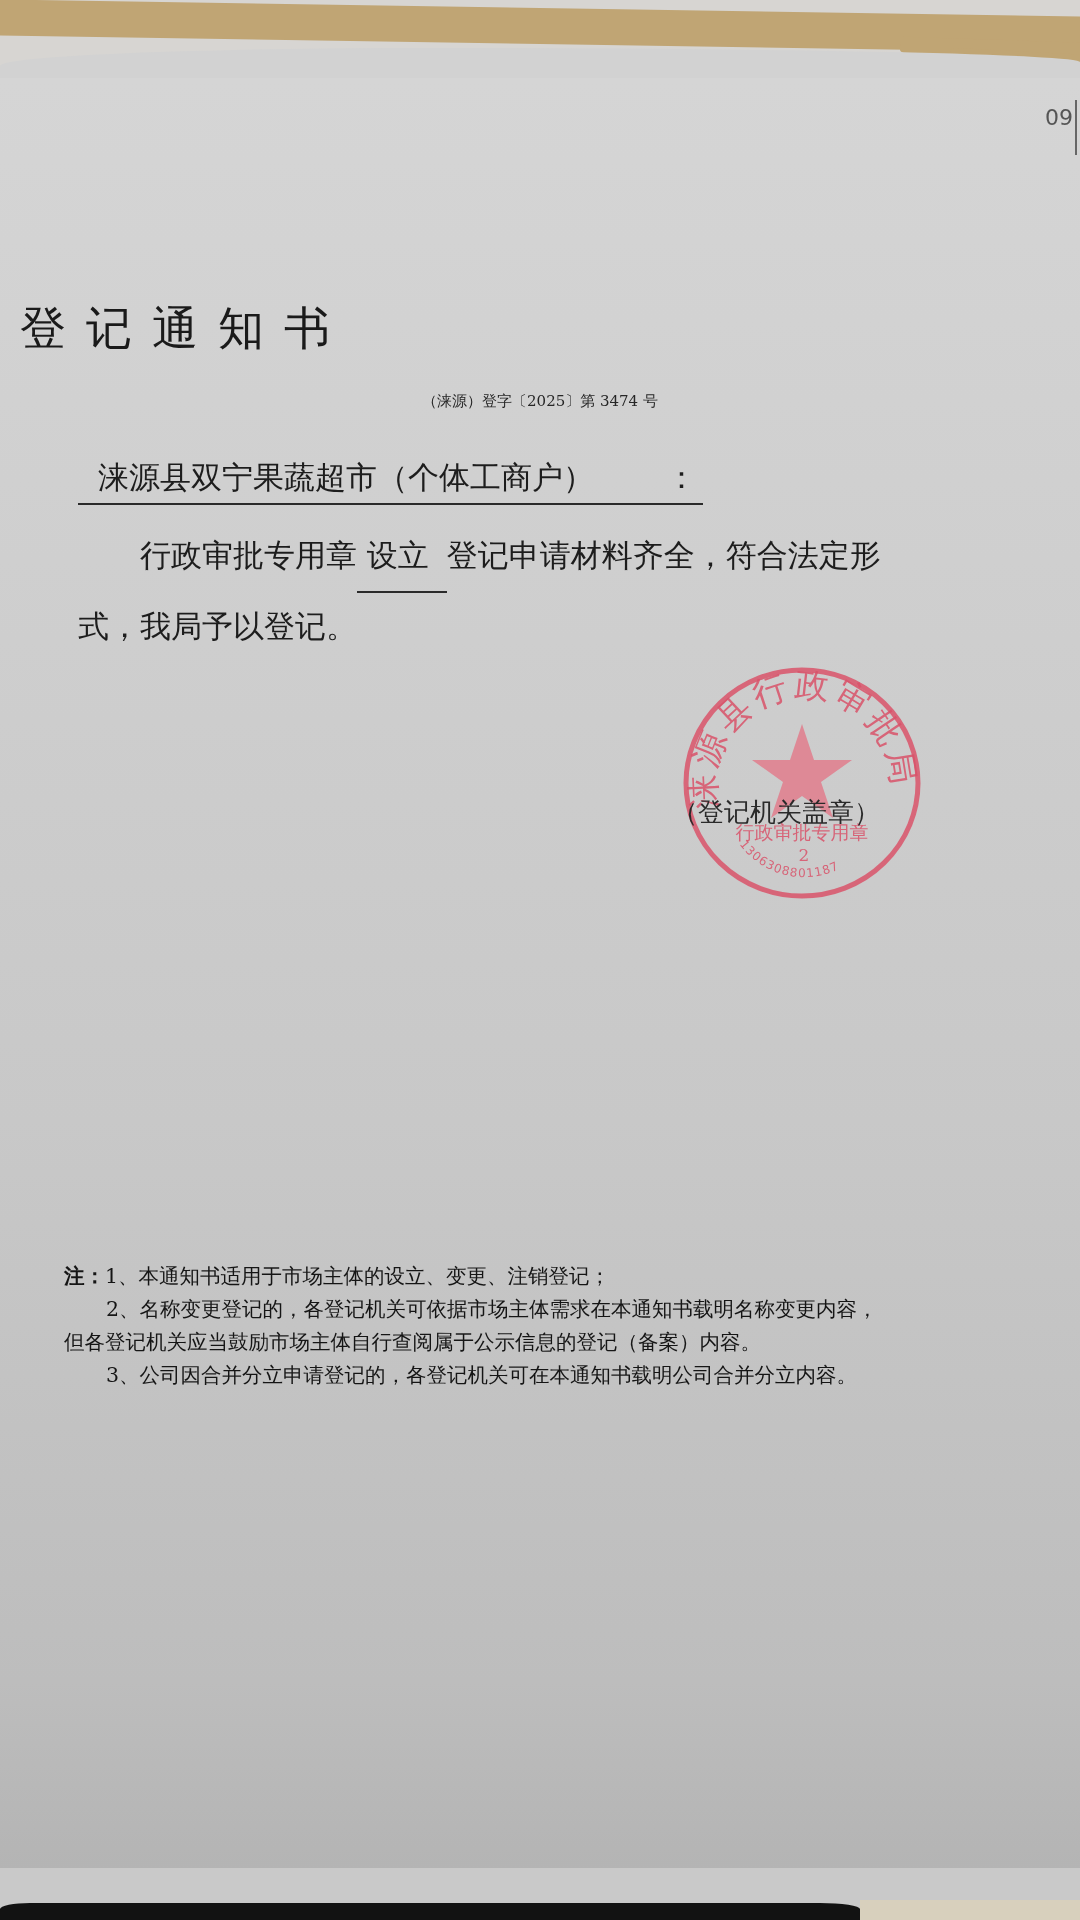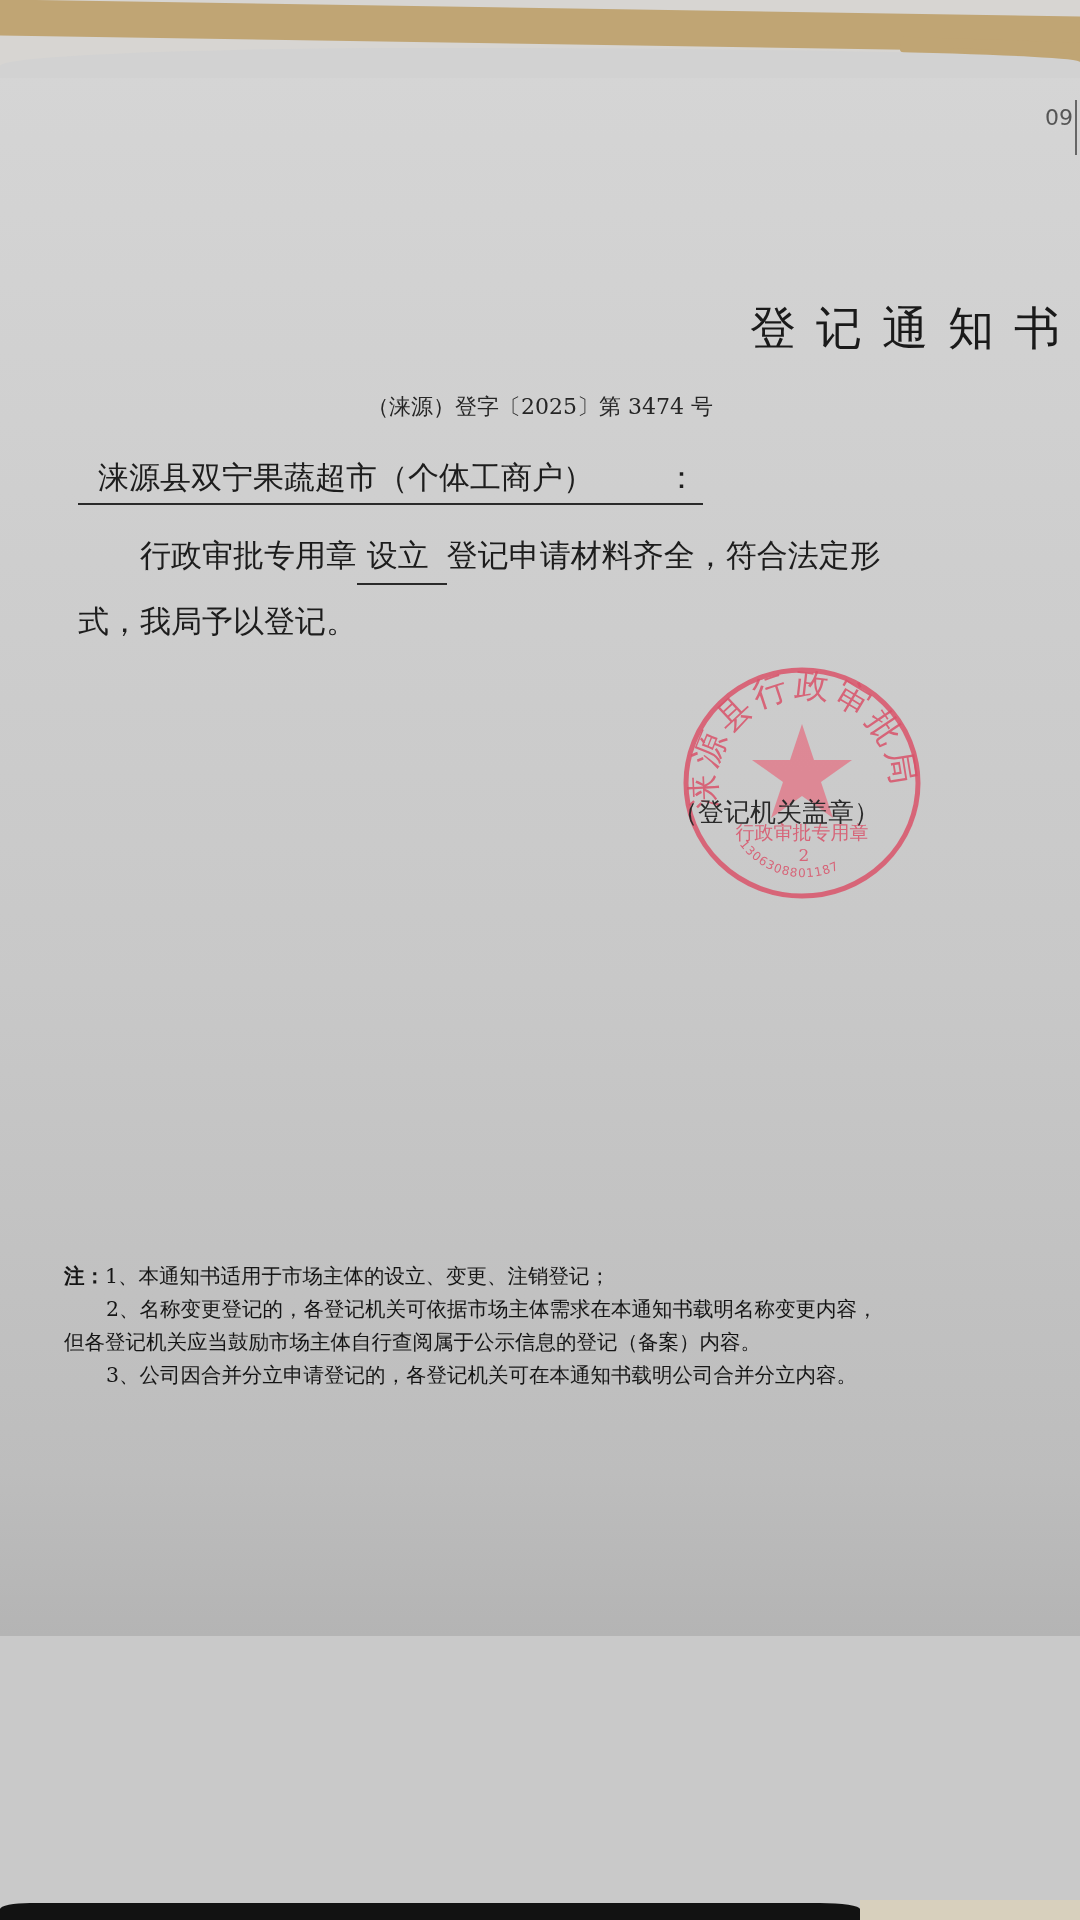--- a/index.html
+++ b/index.html
@@ -3,21 +3,21 @@
 <meta charset="utf-8">
 <style>
   html, body { margin:0; padding:0; }
   body {
     width:1080px; height:1920px; overflow:hidden; position:relative;
     background:#c9c9c9;
     font-family: "DejaVu Serif", "Liberation Serif", serif;
     color:#1e1e1e;
   }
   .page {
-    position:absolute; left:0; top:0; width:1080px; height:1636px;
+    position:absolute; left:0; top:0; width:1080px; height:1868px;
     background: linear-gradient(180deg, #d6d6d6 0%, #cfcfcf 30%, #c8c8c8 60%, #bdbdbd 90%, #b4b4b4 100%);
   }
   .top-strip {
     position:absolute; left:0; top:0; width:1080px; height:70px;
     background:#d7d5d2;
   }
   .tan-band {
     position:absolute; left:-10px; width:1110px; height:30px;
     background:#c0a574; border-radius:4px;
   }
@@ -29,43 +29,43 @@
     background:#d2d2d2; border-top-left-radius:40% 18px; border-top-right-radius:60% 14px;
   }
   .page-number {
     position:absolute; left:1045px; top:105px; font-family:"DejaVu Sans", sans-serif;
     font-size:22px; color:#555;
   }
   .page-number-line {
     position:absolute; left:1075px; top:100px; width:2px; height:55px; background:#666;
   }
   .title {
-    position:absolute; left:0; top:298px; width:1080px; text-align:right;
+    position:absolute; left:0; top:298px; width:1080px; text-align:left;
     font-family:Liberation Sans, sans-serif; font-size:46px; letter-spacing:20px;
     color:#1a1a1a; font-weight:500; padding-left:20px; box-sizing:border-box;
   }
   .doc-number {
     position:absolute; left:0; top:392px; width:1080px; text-align:center;
-    font-size:22px; color:#262626;
+    font-size:15px; color:#262626;
   }
   .addressee {
     position:absolute; left:78px; top:455px; width:625px;
     border-bottom:2px solid #2a2a2a; font-size:31px; height:48px;
     font-family:"DejaVu Sans", sans-serif; color:#1d1d1d; font-weight:300;
   }
   .addressee .name { position:absolute; left:20px; top:2px; }
   .addressee .colon { position:absolute; right:6px; top:2px; }
   .body-text {
     position:absolute; left:78px; top:522px; width:870px;
     font-family:"DejaVu Sans", sans-serif; font-size:31px; line-height:66px;
     color:#1d1d1d; font-weight:300;
   }
   .body-text .indent { display:inline-block; width:62px; }
   .body-text .filled {
-    display:inline-block; border-bottom:2px solid #2a2a2a; padding:0 18px 8px 0;
+    display:inline-block; border-bottom:2px solid #2a2a2a; padding:0 18px 16px 0;
     line-height:40px;
   }
   .stamp {
     position:absolute; left:680px; top:664px; width:244px; height:238px;
   }
   .seal-label {
     position:absolute; left:672px; top:795px; font-family:"DejaVu Sans", sans-serif;
     font-size:26px; color:#2a2a2a; font-weight:300;
   }
   .date {

